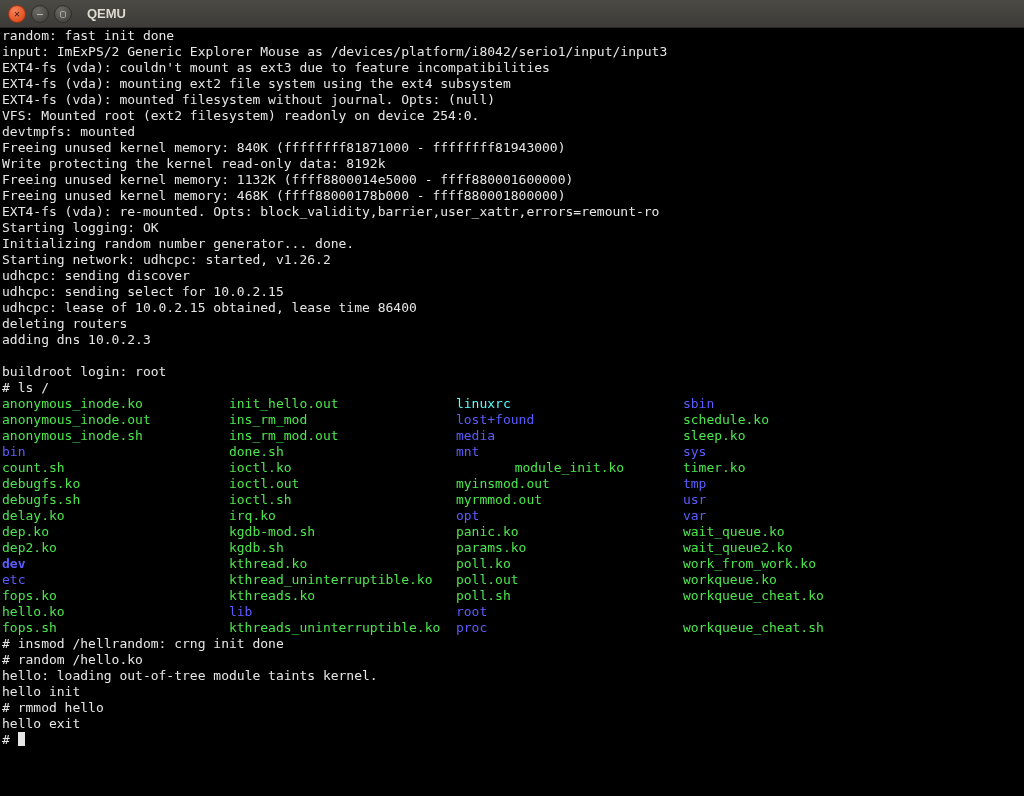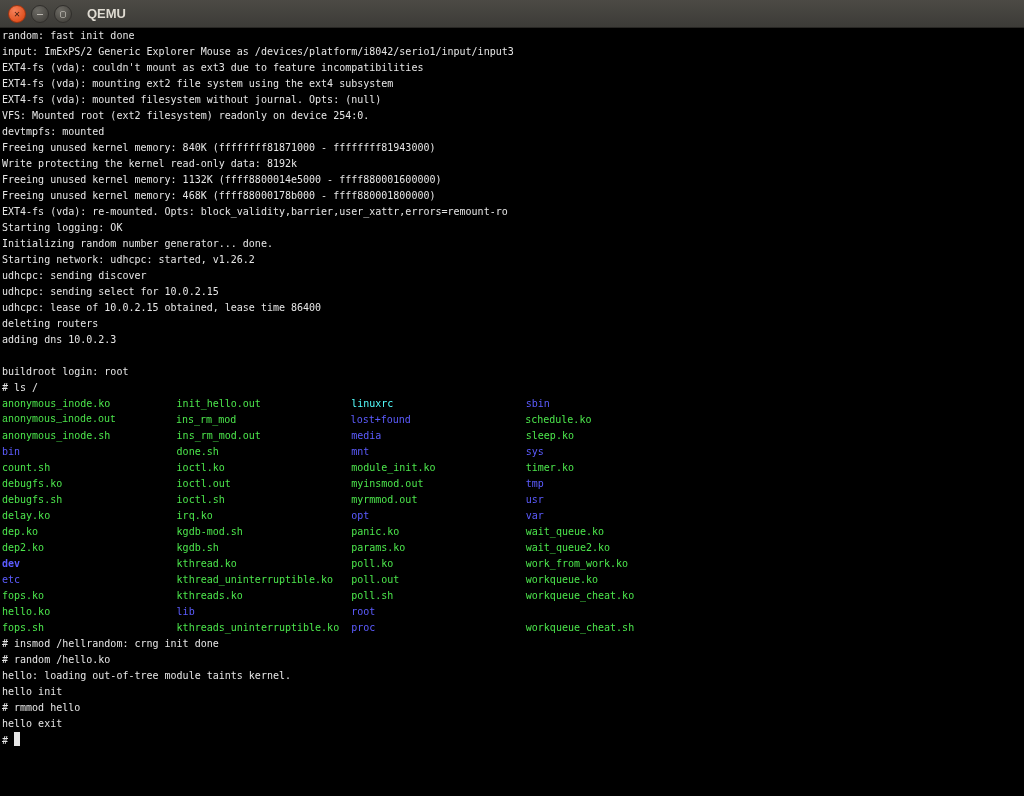--- a/index.html
+++ b/index.html
@@ -42,21 +42,21 @@
     font-family: "Liberation Sans", sans-serif;
     font-weight: bold;
     font-size: 13px;
     color: #dfdbd2;
   }
 
   
   .terminal {
     flex: 1 1 auto;
     padding: 0 13px 0 2px;
-    font-size: 10px;
+    font-size: 13px;
     line-height: 16px;
     overflow: hidden;
   }
   .line { height: 16px; white-space: pre; }
   .cell { display: inline-block; width: 29ch; vertical-align: top; }
   .cursor {
     display: inline-block;
     width: 1ch; height: 14px;
     vertical-align: -2px;
   }
@@ -97,24 +97,24 @@
       <div class="line">Starting network: udhcpc: started, v1.26.2</div>
       <div class="line">udhcpc: sending discover</div>
       <div class="line">udhcpc: sending select for 10.0.2.15</div>
       <div class="line">udhcpc: lease of 10.0.2.15 obtained, lease time 86400</div>
       <div class="line">deleting routers</div>
       <div class="line">adding dns 10.0.2.3</div>
       <div class="line"></div>
       <div class="line">buildroot login: root</div>
       <div class="line"># ls /</div>
       <div class="line"><span class="cell" style="color: rgb(76, 230, 76);">anonymous_inode.ko</span><span class="cell" style="color: rgb(76, 230, 76);">init_hello.out</span><span class="cell" style="color: rgb(84, 255, 255);">linuxrc</span><span class="cell" style="color: rgb(92, 92, 255);">sbin</span></div>
-      <div class="line"><span class="cell" style="color: rgb(76, 230, 76); font-family: Liberation Mono, monospace;">anonymous_inode.out</span><span class="cell" style="color: rgb(76, 230, 76);">ins_rm_mod</span><span class="cell" style="color: rgb(92, 92, 255);">lost+found</span><span class="cell" style="color: rgb(76, 230, 76);">schedule.ko</span></div>
+      <div class="line"><span class="cell" style="color: rgb(76, 230, 76);">anonymous_inode.out</span><span class="cell" style="color: rgb(76, 230, 76);">ins_rm_mod</span><span class="cell" style="color: rgb(92, 92, 255);">lost+found</span><span class="cell" style="color: rgb(76, 230, 76);">schedule.ko</span></div>
       <div class="line"><span class="cell" style="color: rgb(76, 230, 76);">anonymous_inode.sh</span><span class="cell" style="color: rgb(76, 230, 76);">ins_rm_mod.out</span><span class="cell" style="color: rgb(92, 92, 255);">media</span><span class="cell" style="color: rgb(76, 230, 76);">sleep.ko</span></div>
       <div class="line"><span class="cell" style="color: rgb(92, 92, 255);">bin</span><span class="cell" style="color: rgb(76, 230, 76);">done.sh</span><span class="cell" style="color: rgb(92, 92, 255);">mnt</span><span class="cell" style="color: rgb(92, 92, 255);">sys</span></div>
-      <div class="line"><span class="cell" style="color: rgb(76, 230, 76);">count.sh</span><span class="cell" style="color: rgb(76, 230, 76);">ioctl.ko</span><span class="cell" style="color: rgb(76, 230, 76);">module_init.ko</span><span class="cell" style="color: rgb(76, 230, 76);">timer.ko</span></div>
+      <div class="line"><span class="cell" style="color: rgb(76, 230, 76);">count.sh</span><span class="cell" style="color: rgb(76, 230, 76);">ioctl.ko</span><span class="cell" style="color: rgb(76, 230, 76); text-align: center;">module_init.ko</span><span class="cell" style="color: rgb(76, 230, 76);">timer.ko</span></div>
       <div class="line"><span class="cell" style="color: rgb(76, 230, 76);">debugfs.ko</span><span class="cell" style="color: rgb(76, 230, 76);">ioctl.out</span><span class="cell" style="color: rgb(76, 230, 76);">myinsmod.out</span><span class="cell" style="color: rgb(92, 92, 255);">tmp</span></div>
       <div class="line"><span class="cell" style="color: rgb(76, 230, 76);">debugfs.sh</span><span class="cell" style="color: rgb(76, 230, 76);">ioctl.sh</span><span class="cell" style="color: rgb(76, 230, 76);">myrmmod.out</span><span class="cell" style="color: rgb(92, 92, 255);">usr</span></div>
       <div class="line"><span class="cell" style="color: rgb(76, 230, 76);">delay.ko</span><span class="cell" style="color: rgb(76, 230, 76);">irq.ko</span><span class="cell" style="color: rgb(92, 92, 255);">opt</span><span class="cell" style="color: rgb(92, 92, 255);">var</span></div>
       <div class="line"><span class="cell" style="color: rgb(76, 230, 76);">dep.ko</span><span class="cell" style="color: rgb(76, 230, 76);">kgdb-mod.sh</span><span class="cell" style="color: rgb(76, 230, 76);">panic.ko</span><span class="cell" style="color: rgb(76, 230, 76);">wait_queue.ko</span></div>
       <div class="line"><span class="cell" style="color: rgb(76, 230, 76);">dep2.ko</span><span class="cell" style="color: rgb(76, 230, 76);">kgdb.sh</span><span class="cell" style="color: rgb(76, 230, 76);">params.ko</span><span class="cell" style="color: rgb(76, 230, 76);">wait_queue2.ko</span></div>
       <div class="line"><span class="cell" style="color: rgb(92, 92, 255); font-weight: bold;">dev</span><span class="cell" style="color: rgb(76, 230, 76);">kthread.ko</span><span class="cell" style="color: rgb(76, 230, 76);">poll.ko</span><span class="cell" style="color: rgb(76, 230, 76);">work_from_work.ko</span></div>
       <div class="line"><span class="cell" style="color: rgb(92, 92, 255);">etc</span><span class="cell" style="color: rgb(76, 230, 76);">kthread_uninterruptible.ko</span><span class="cell" style="color: rgb(76, 230, 76);">poll.out</span><span class="cell" style="color: rgb(76, 230, 76);">workqueue.ko</span></div>
       <div class="line"><span class="cell" style="color: rgb(76, 230, 76);">fops.ko</span><span class="cell" style="color: rgb(76, 230, 76);">kthreads.ko</span><span class="cell" style="color: rgb(76, 230, 76);">poll.sh</span><span class="cell" style="color: rgb(76, 230, 76);">workqueue_cheat.ko</span></div>
       <div class="line"><span class="cell" style="color: rgb(76, 230, 76);">hello.ko</span><span class="cell" style="color: rgb(92, 92, 255);">lib</span><span class="cell" style="color: rgb(92, 92, 255);">root</span></div>
       <div class="line"><span class="cell" style="color: rgb(76, 230, 76);">fops.sh</span><span class="cell" style="color: rgb(76, 230, 76);">kthreads_uninterruptible.ko</span><span class="cell" style="color: rgb(92, 92, 255);">proc</span><span class="cell" style="color: rgb(76, 230, 76);">workqueue_cheat.sh</span></div>

